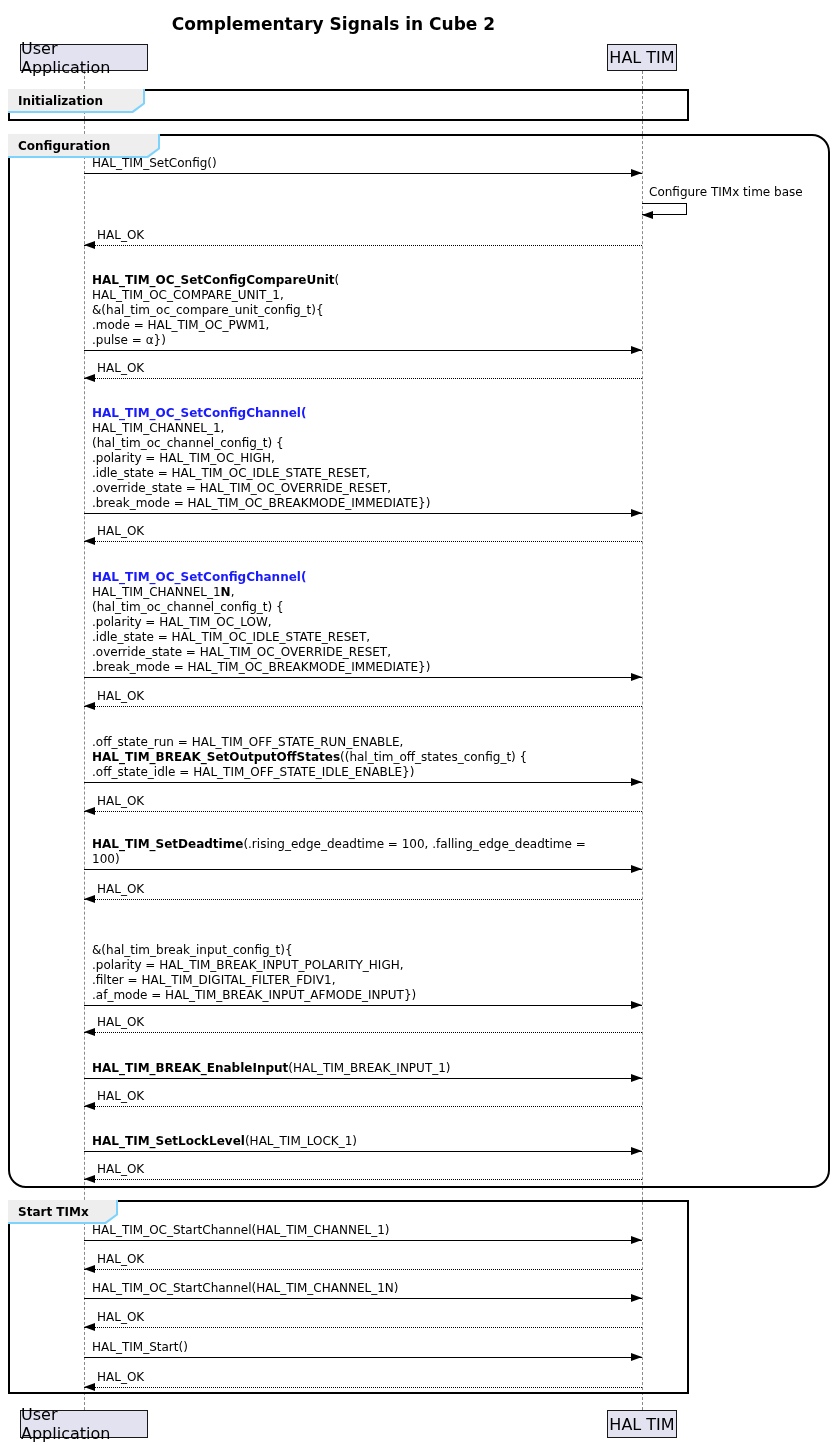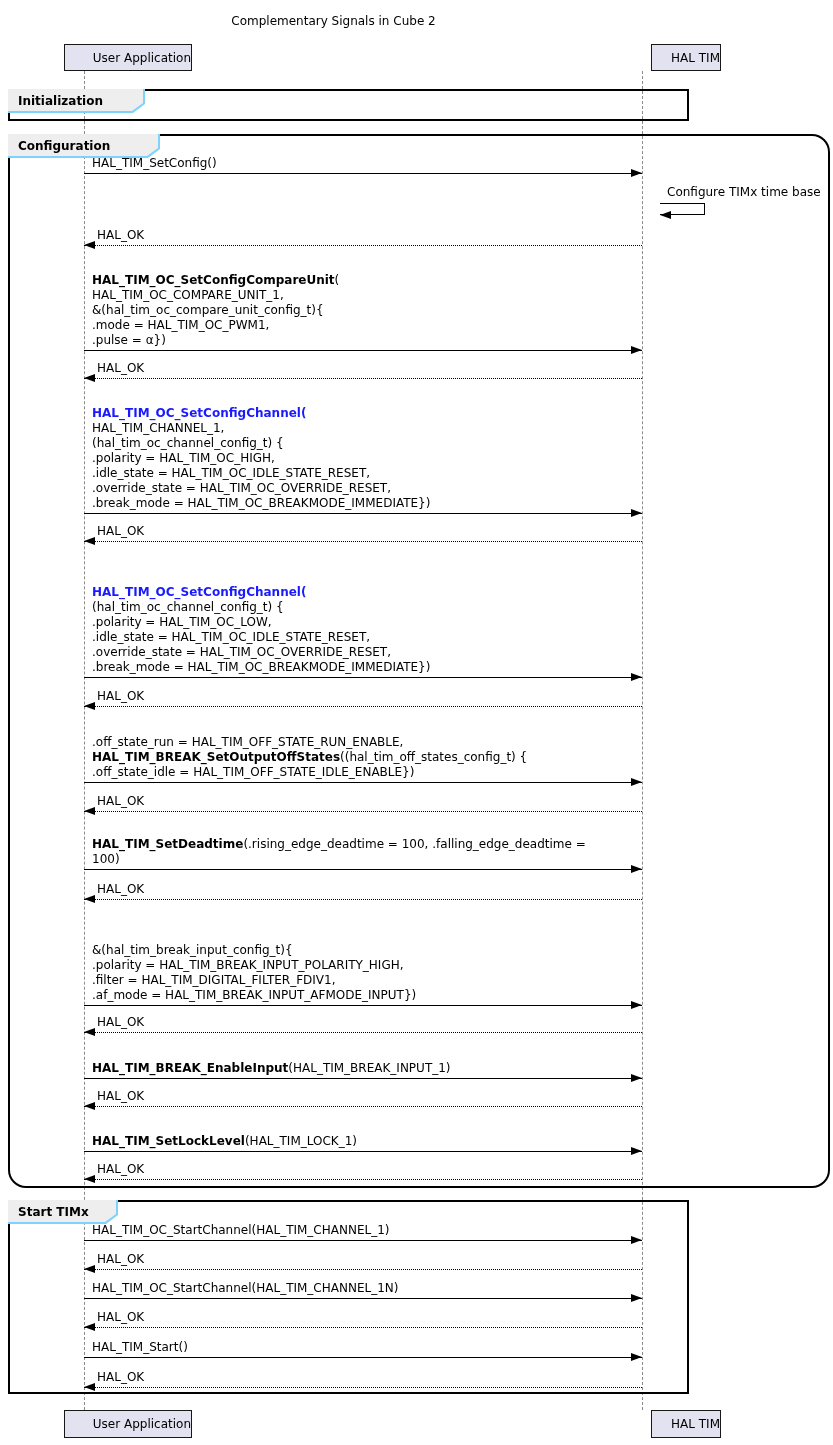--- a/index.html
+++ b/index.html
@@ -1,26 +1,26 @@
 <!DOCTYPE html>
 <html><head>
 <meta charset="utf-8">
 <style>
   html,body{margin:0;padding:0;background:#fff;}
   body{width:833px;height:1445px;position:relative;overflow:hidden;
        font-family:"DejaVu Sans",sans-serif;color:#000;}
   .title{position:absolute;top:14px;left:0;width:667px;text-align:center;
-         font-size:12px;font-weight:normal;}
+         font-size:17px;font-weight:bold;}
   .lifeline{position:absolute;top:71px;height:1339px;width:0;
             border-left:1px dashed #8a8a8a;z-index:0;}
   #lifeline-left{left:84px;}
   #lifeline-right{left:642px;}
   .participant{position:absolute;background:#E2E2F0;border:1px solid #181818;
-               font-size:12px;display:flex;align-items:center;justify-content:flex-end;
-               z-index:5;box-sizing:border-box;margin-left:44px;}
+               font-size:16px;display:flex;align-items:center;justify-content:center;
+               z-index:5;box-sizing:border-box;}
   #p-tl{left:20px;top:44px;width:128px;height:27px;}
   #p-tr{left:607px;top:44px;width:70px;height:27px;}
   #p-bl{left:20px;top:1410px;width:128px;height:28px;}
   #p-br{left:607px;top:1410px;width:70px;height:28px;}
   .frame{position:absolute;border:2px solid #000;z-index:1;box-sizing:content-box;}
   #frame-init{left:8px;top:89px;width:677px;height:28px;}
   #frame-config{left:8px;top:134px;width:818px;height:1050px;border-radius:18px;}
   #frame-start{left:8px;top:1200px;width:677px;height:190px;}
   .tab{position:absolute;top:-2px;left:-2px;height:24px;background:#7dd3fc;
        clip-path:polygon(0 0,100% 0,100% calc(100% - 9px),calc(100% - 12px) 100%,0 100%);}
@@ -36,21 +36,21 @@
   .msg.return{border-top-style:dotted;}
   .msg.call::after{content:"";position:absolute;right:0;top:-5px;width:0;height:0;
        border-left:11px solid #000;border-top:4px solid transparent;border-bottom:4px solid transparent;}
   .msg.return::before{content:"";position:absolute;left:0;top:-5px;width:0;height:0;
        border-right:11px solid #000;border-top:4px solid transparent;border-bottom:4px solid transparent;}
   .labels{position:absolute;bottom:3px;left:8px;}
   .return .labels{left:13px;}
   .mline{white-space:nowrap;font-size:12px;line-height:15px;}
   .b{font-weight:bold;}
   .link{font-weight:bold;cursor:pointer;}
-  .selfmsg{position:absolute;left:660px;top:185px;}
+  .selfmsg{position:absolute;left:642px;top:185px;}
   .self-text{margin-left:7px;white-space:nowrap;font-size:12px;line-height:15px;}
   .self-loop{width:44px;height:10px;border:1px solid #000;border-left:none;
        margin-top:3px;position:relative;}
   .self-loop::before{content:"";position:absolute;left:0;bottom:-5px;width:0;height:0;
        border-right:11px solid #000;border-top:4px solid transparent;border-bottom:4px solid transparent;}
 </style>
 </head>
 <body>
 
 <div class="title">Complementary Signals in Cube 2</div>
@@ -117,20 +117,21 @@
       </div>
     </div>
     <div class="msg return" style="top: 541px;">
       <div class="labels">
         <div class="mline"><span>HAL_OK</span></div>
       </div>
     </div>
     <div class="msg call" style="top: 677px;">
       <div class="labels">
         <div class="mline"><span class="link" style="color: rgb(26, 26, 255);">HAL_TIM_OC_SetConfigChannel</span><span class="link" style="color: rgb(26, 26, 255);">(</span></div>
+        <div class="mline"><span>HAL_TIM_CHANNEL_1</span><span class="b">N</span><span>,</span></div>
         <div class="mline"><span>(hal_tim_oc_channel_config_t) {</span></div>
         <div class="mline"><span>.polarity = HAL_TIM_OC_LOW,</span></div>
         <div class="mline"><span>.idle_state = HAL_TIM_OC_IDLE_STATE_RESET,</span></div>
         <div class="mline"><span>.override_state = HAL_TIM_OC_OVERRIDE_RESET,</span></div>
         <div class="mline"><span>.break_mode = HAL_TIM_OC_BREAKMODE_IMMEDIATE})</span></div>
       </div>
     </div>
     <div class="msg return" style="top: 706px;">
       <div class="labels">
         <div class="mline"><span>HAL_OK</span></div>

